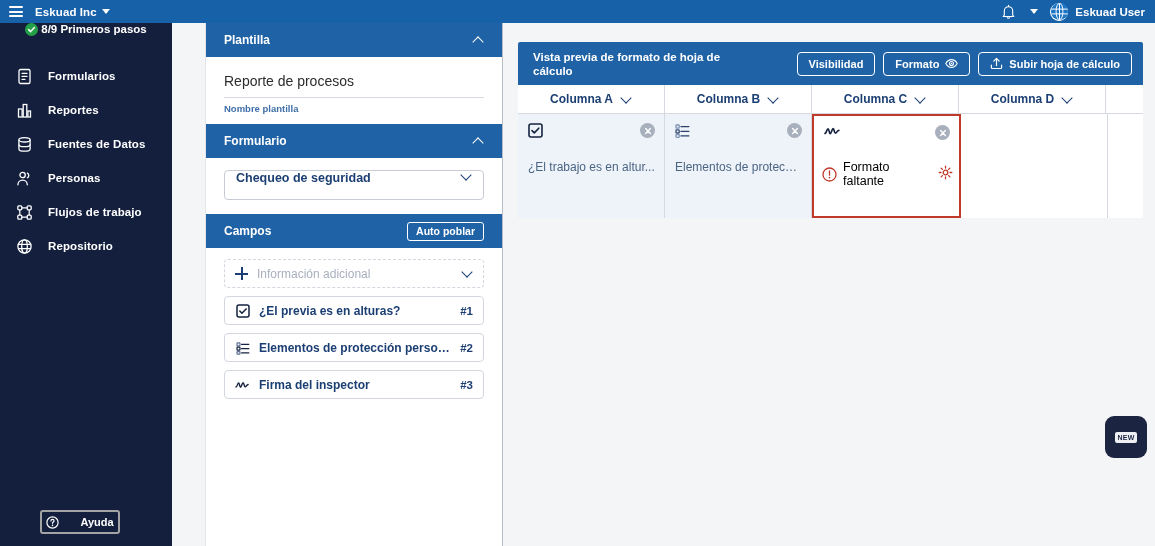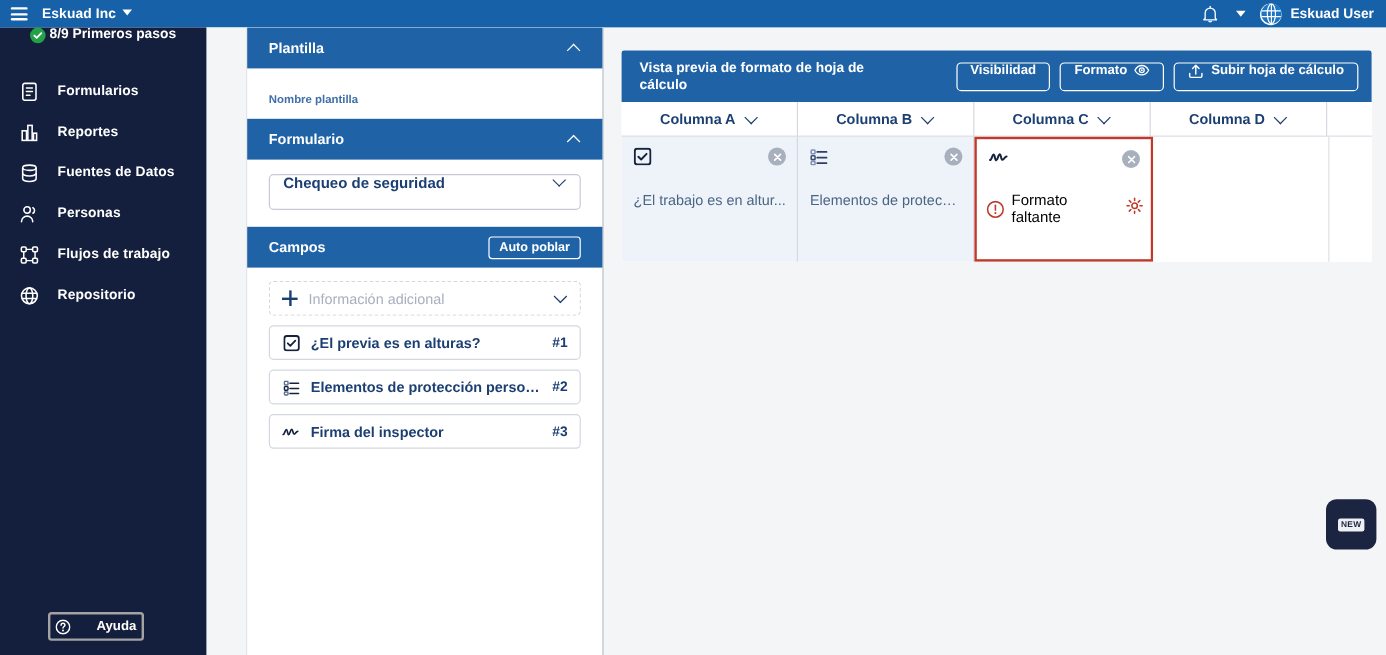--- a/index.html
+++ b/index.html
@@ -182,21 +182,21 @@
     background: #1f63a6; height: 43px; display: flex; align-items: center;
     padding: 0 11px 0 15px; border-radius: 2px 2px 0 0;
   }
   .preview-title {
     color: #ffffff; font-size: 11.5px; font-weight: bold; line-height: 14px;
     width: 218px;
   }
   .hdr-btns { margin-left: auto; display: flex; gap: 8px; }
   .hdr-btn {
     height: 24px; border: 1px solid #ffffff; border-radius: 4px;
-    display: flex; align-items: flex-start; gap: 6px; padding: 0 11px;
+    display: flex; align-items: center; gap: 6px; padding: 0 11px;
     color: #ffffff; font-size: 11px; font-weight: bold; cursor: pointer;
     white-space: nowrap;
   }
 
   .col-hdr-row { display: flex; height: 29px; background: #ffffff; }
   .col-hdr {
     flex: 0 0 147px; border-right: 1px solid #d6d9e0; border-bottom: 1px solid #d6d9e0;
     display: flex; align-items: center; justify-content: center; gap: 8px;
     cursor: pointer;
   }
@@ -365,20 +365,21 @@
     </div>
   </div>
 
   <div class="config-panel">
 
     <div class="panel-hdr">
       <span class="panel-hdr-title">Plantilla</span>
       <span class="chev"></span>
     </div>
     <div class="tpl-body">
+      <div class="tpl-name">Reporte de procesos</div>
       <div class="tpl-sub">Nombre plantilla</div>
     </div>
 
     <div class="panel-hdr">
       <span class="panel-hdr-title">Formulario</span>
       <span class="chev"></span>
     </div>
     <div class="form-body">
       <div class="select-box">
         <span>Chequeo de seguridad</span>

